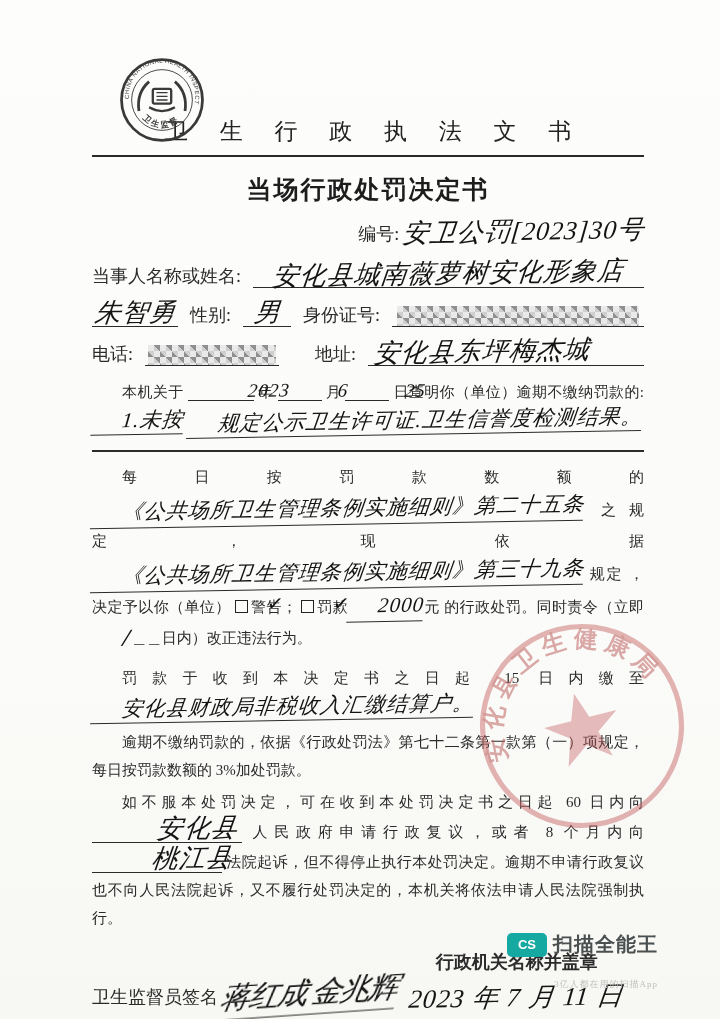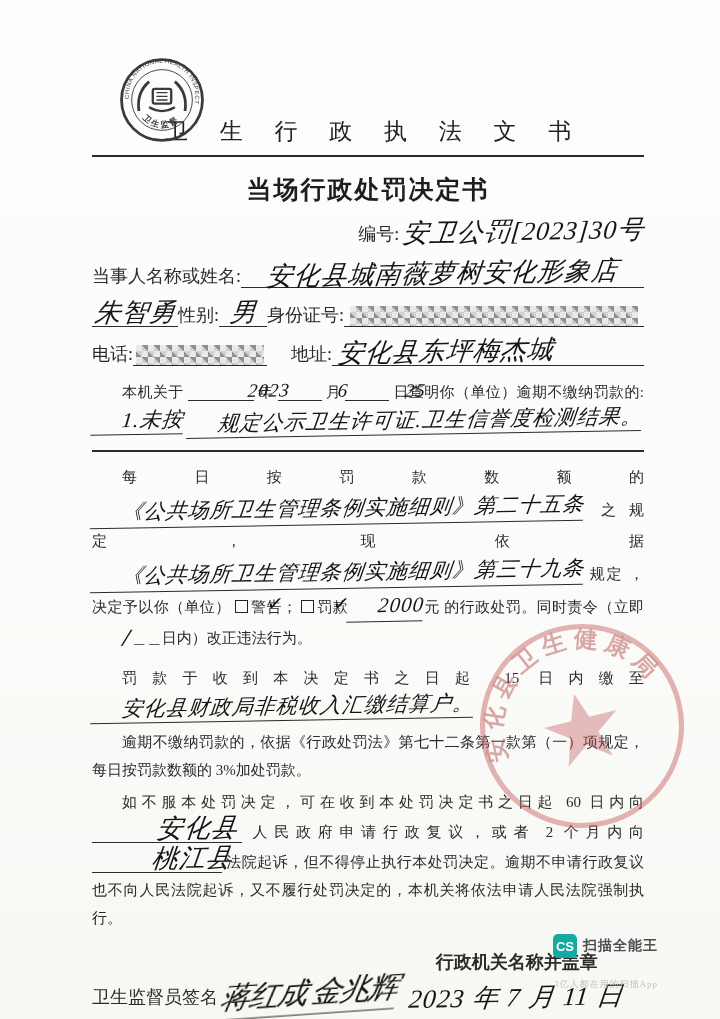--- a/index.html
+++ b/index.html
@@ -23,21 +23,21 @@
 
   
   .hw { font-family:"Liberation Serif","DejaVu Serif",serif; font-style:italic;
         color:#141414; letter-spacing:1px; display:inline-block; transform:skewX(-7deg) rotate(-1deg); }
   .hw-lg { font-size:21px; }
   .hw-md { font-size:19px; }
   .hw-xl { font-size:26px; }
   .blank { display:inline-block; border-bottom:1.5px solid #2a2a2a; text-align:center;
            vertical-align:baseline; line-height:1; }
   .lbl { font-size:18px; white-space:nowrap; }
-  .row { display:flex; align-items:flex-end; margin-top:12px; }
+  .row { display:flex; align-items:flex-end; margin-top:12px;gap:12px; }
   p.body { font-size:15px; line-height:28px; text-align:justify; margin-top:6px; }
   .indent { text-indent:2em; }
   .uline { border-bottom:1.5px solid #2a2a2a; -webkit-box-decoration-break:clone; box-decoration-break:clone; }
   .divider { border-top:2px solid #2c2c2c; margin-top:14px; }
 
   .mosaic { display:inline-block; height:20px; vertical-align:-4px; border-radius:1px;
     background-image:
       linear-gradient(45deg,#8f8f8f 25%,transparent 25%,transparent 75%,#8f8f8f 75%),
       linear-gradient(45deg,#cfcfcf 25%,#e9e9e9 25%,#e9e9e9 75%,#cfcfcf 75%);
     background-size:12px 12px; background-position:0 0,6px 6px; }
@@ -51,25 +51,25 @@
   
   .sign-row { display:flex; justify-content:space-between; align-items:flex-end; margin-top:18px; }
   .agency-block { text-align:center; margin-right:20px; }
   .sig-script { font-size:30px; letter-spacing:-2px; transform:skewX(-14deg) rotate(-4deg);
                 filter:blur(.4px); }
   .seal { position:absolute; left:468px; top:612px; width:228px; height:228px; opacity:.62;
           transform:rotate(-14deg); pointer-events:none; }
 
   .watermark { position:absolute; right:62px; bottom:28px; text-align:right; }
   .wm-top { display:flex; align-items:center; gap:6px; justify-content:flex-end; }
-  .wm-badge { width:24px; height:24px; border-radius:5px; color:#fff; font-weight:700;
+  .wm-badge { width:40px; height:24px; border-radius:5px; color:#fff; font-weight:700;
               font-family:"Liberation Sans","DejaVu Sans",sans-serif; font-size:13px;
               display:flex; align-items:center; justify-content:center; }
   .wm-name { font-family:Liberation Serif, serif; font-weight:700;
-             font-size:14px; color:#4a4f4f; letter-spacing:1px; }
+             font-size:20px; color:#4a4f4f; letter-spacing:1px; }
   .wm-tag { font-size:9px; color:#c0c0c0; margin-top:20px; letter-spacing:1px; }
 </style>
 </head>
 <body>
 
 <div class="page">
 
   <svg class="emblem" viewBox="0 0 100 100">
     <defs>
       <path id="arcTop" d="M15,54 A36,36 0 1 1 85,54"></path>
@@ -146,21 +146,21 @@
 
     <p class="body indent" style="margin-top:10px;">
       <span>罚款于收到本决定书之日起 15 日内缴至</span>
       <span class="hw hw-lg uline">安化县财政局非税收入汇缴结算户。</span>
     </p>
     <p class="body indent">逾期不缴纳罚款的，依据《行政处罚法》第七十二条第一款第（一）项规定，每日按罚款数额的 3%加处罚款。</p>
 
     <p class="body indent" style="margin-top:4px;">
       <span>如不服本处罚决定，可在收到本处罚决定书之日起 60 日内向</span>
       <span class="blank" style="width:150px;"><span class="hw hw-xl">安化县</span></span>
-      <span>人民政府申请行政复议，或者 2 个月内向</span>
+      <span>人民政府申请行政复议，或者 8 个月内向</span>
       <span class="blank" style="width:130px;"><span class="hw hw-xl">桃江县</span></span>
       <span>法院起诉，但不得停止执行本处罚决定。逾期不申请行政复议也不向人民法院起诉，又不履行处罚决定的，本机关将依法申请人民法院强制执行。</span>
     </p>
 
     <div class="sign-row">
       <div>
         <span class="lbl">卫生监督员签名</span>
         <span class="hw sig-script uline">蒋红成 金兆辉</span>
       </div>
       <div class="agency-block">

